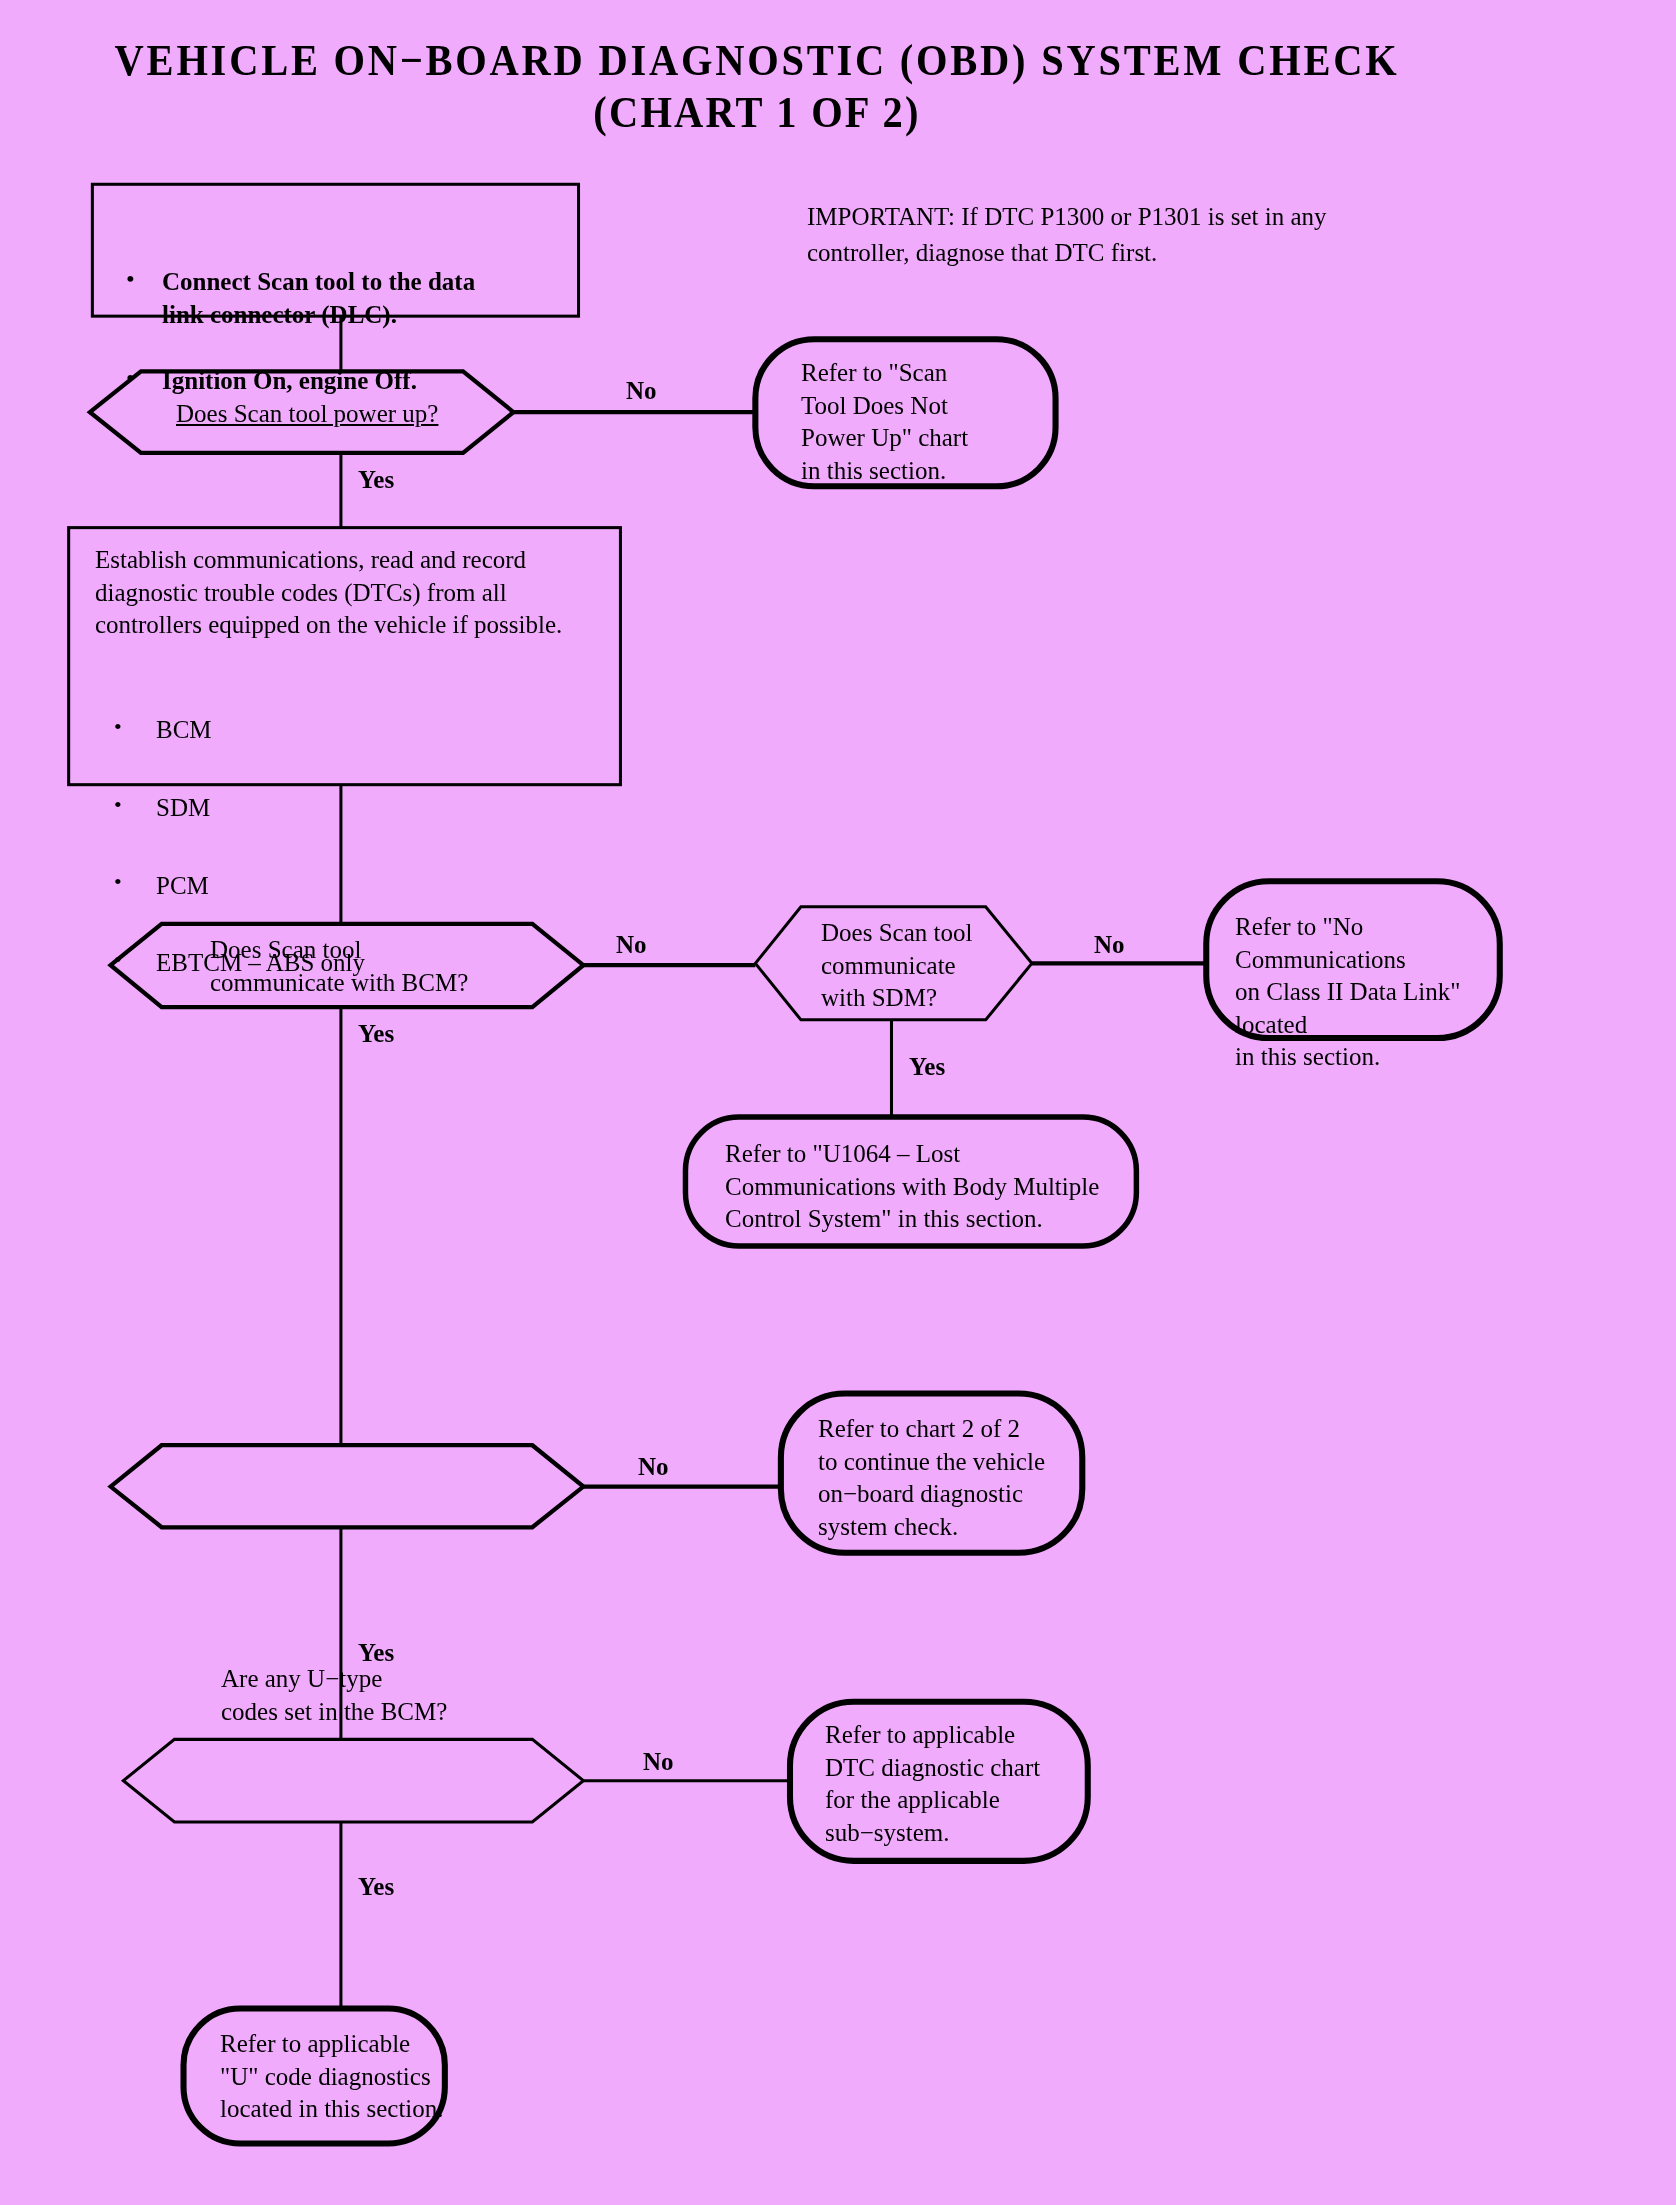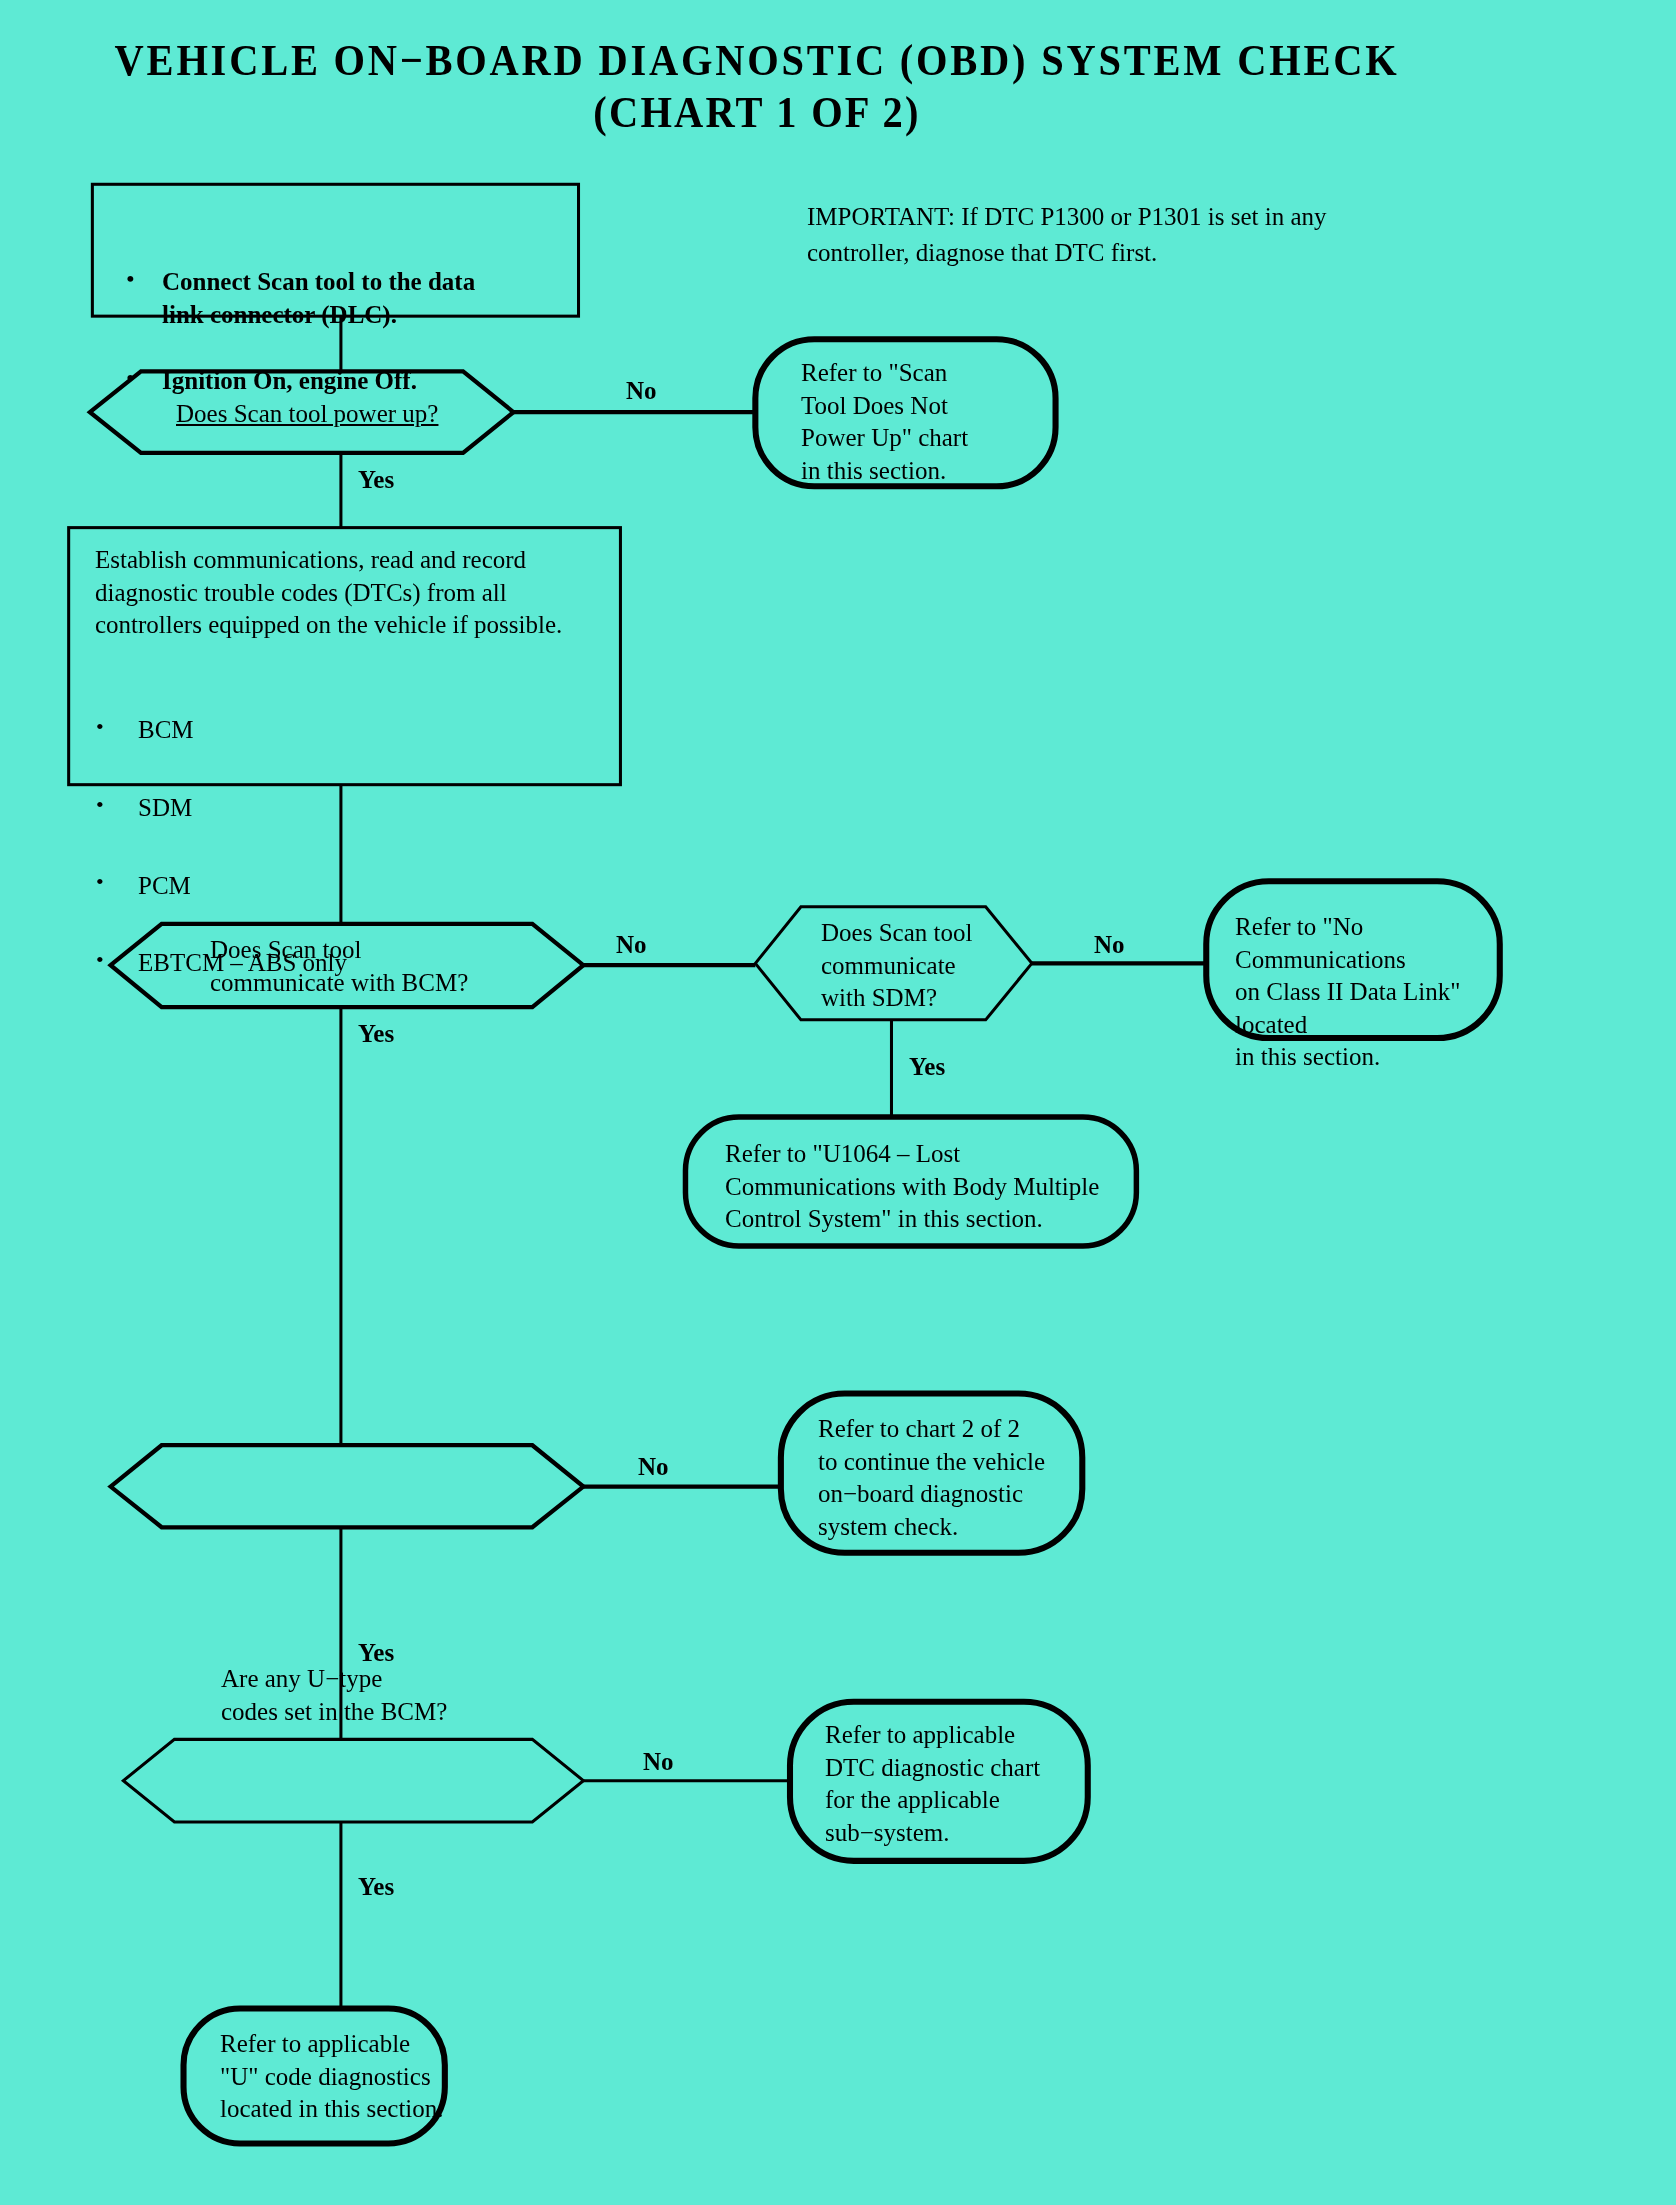--- a/index.html
+++ b/index.html
@@ -4,21 +4,21 @@
 <style>
   html, body {
     margin: 0;
     padding: 0;
     background: #ffffff;
   }
   #page {
     position: relative;
     width: 1676px;
     height: 2205px;
-    background: #5eead4;
+    background: #f0abfc;
     overflow: hidden;
     font-family: "Liberation Serif", "DejaVu Serif", serif;
   }
   #chart-title {
     position: absolute;
     left: 0;
     top: 35px;
     width: 1514px;
     text-align: center;
     font-family: "Liberation Serif", "DejaVu Serif", serif;
@@ -168,21 +168,21 @@
 
   <div class="node-text" style="left:801px; top:357px; width:261px;">Refer to "Scan
 Tool Does Not
 Power Up" chart
 in this section.</div>
 
   <div class="node-text" style="left:95px; top:544px; width:529px;">Establish communications, read and record
 diagnostic trouble codes (DTCs) from all
 controllers equipped on the vehicle if possible.</div>
 
-  <div class="node-text" style="left:72px; top:649px; width:535px;">
+  <div class="node-text" style="left:90px; top:649px; width:535px;">
     <ul class="bullets wide">
       <li>BCM</li>
       <li>SDM</li>
       <li>PCM</li>
       <li>EBTCM – ABS only</li>
     </ul>
   </div>
 
   <div class="node-text" style="left:210px; top:934px; width:340px;">Does Scan tool
 communicate with BCM?</div>

